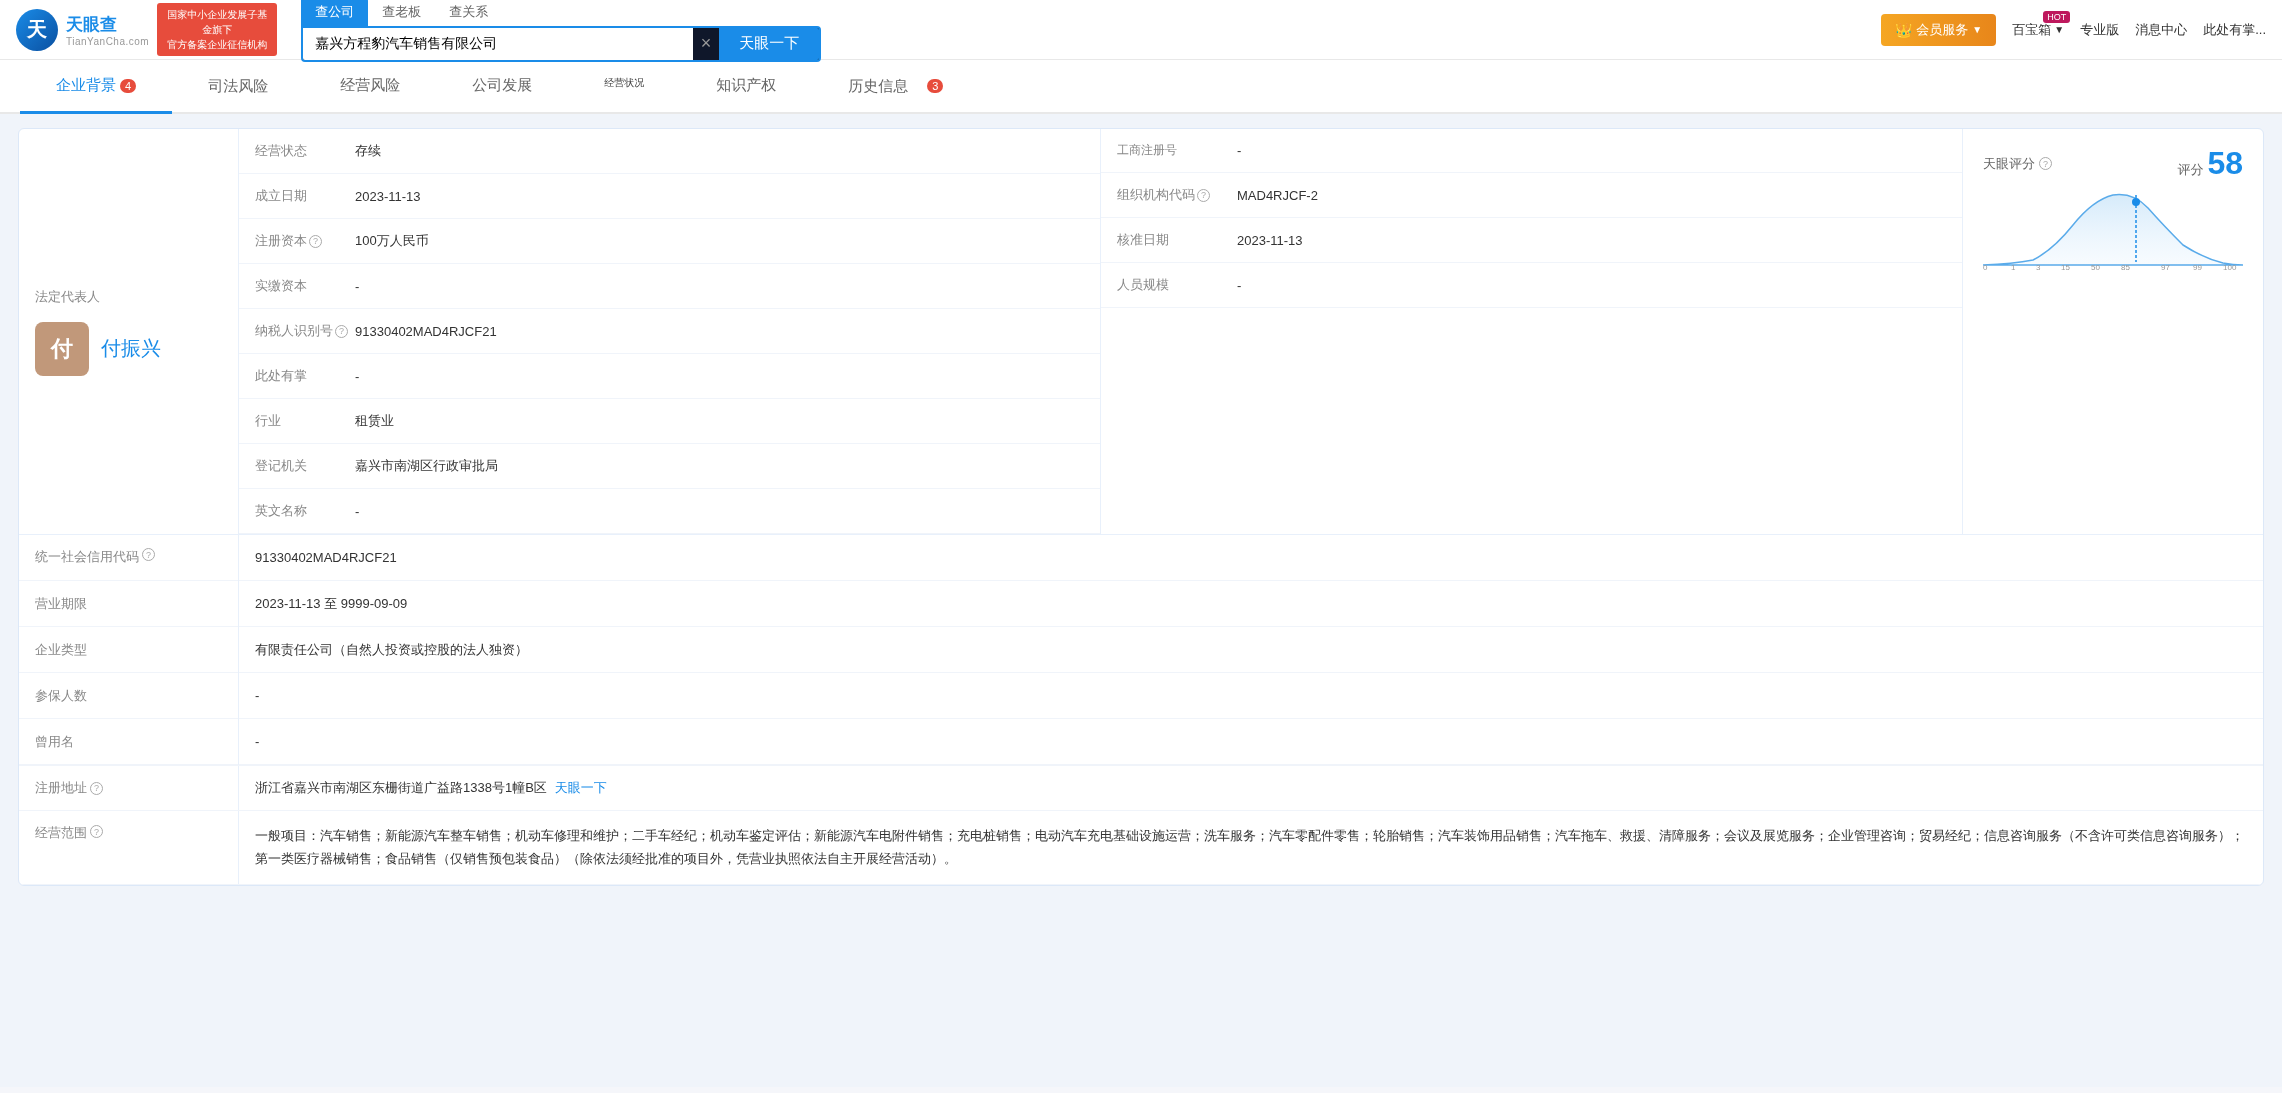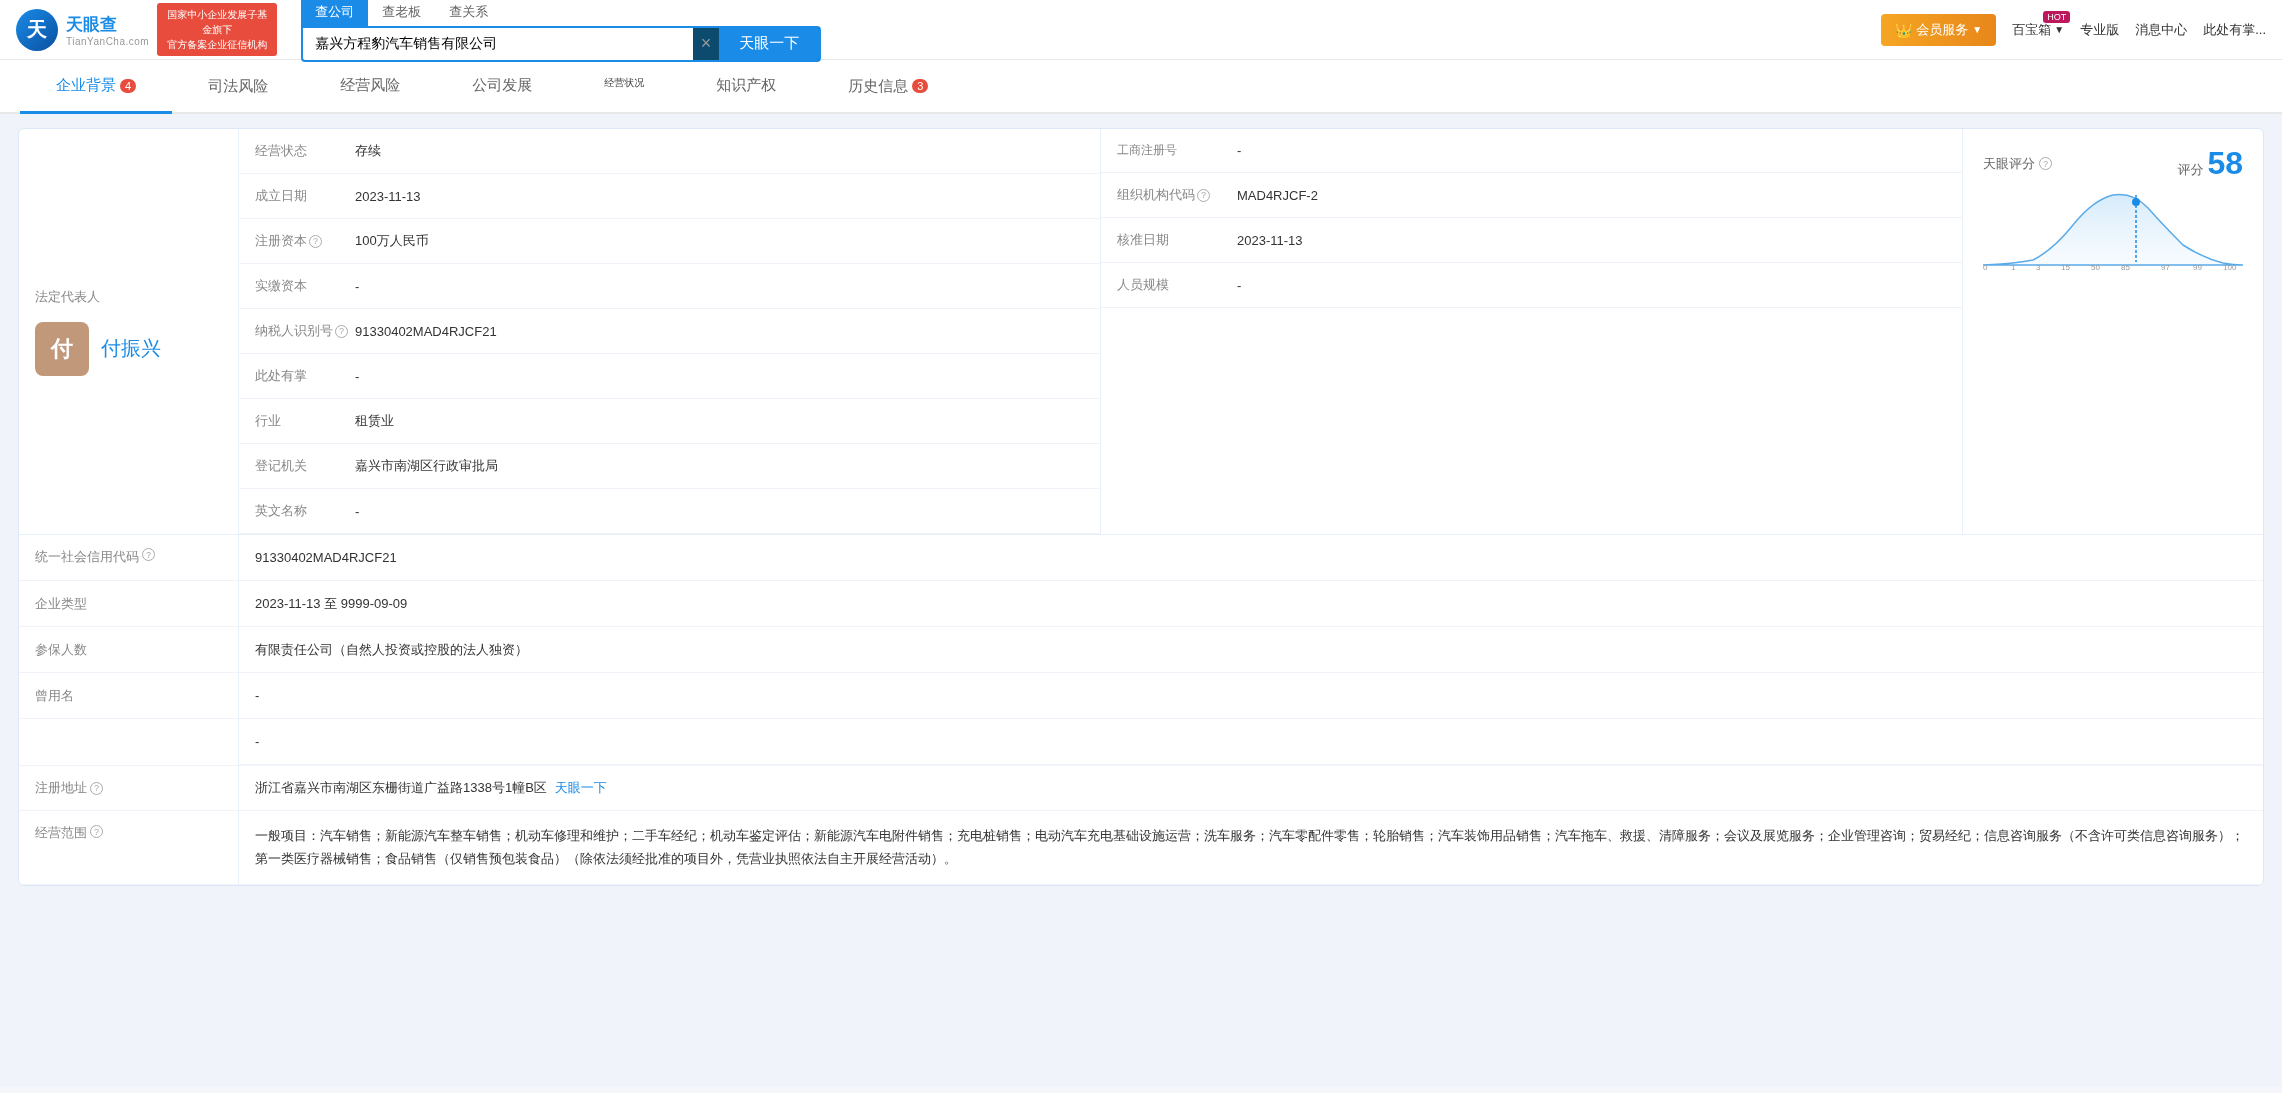--- a/index.html
+++ b/index.html
@@ -20,21 +20,21 @@
       <div>官方备案企业征信机构</div>
     </div>
   </div>
 
   <div style="display:flex; flex-direction:column; gap:0; margin-left:12px; flex:1; max-width:520px;">
     <div style="display:flex; gap:0; margin-bottom:0;">
       <div style="padding:5px 14px; font-size:13px; color:#fff; background:#1a8ce8; border-radius:3px 3px 0 0; cursor:pointer;">查公司</div>
       <div style="padding:5px 14px; font-size:13px; color:#666; cursor:pointer;">查老板</div>
       <div style="padding:5px 14px; font-size:13px; color:#666; cursor:pointer;">查关系</div>
     </div>
-    <div style="display:flex; border:2px solid #1a8ce8; border-radius:0 4px 4px 4px; overflow:hidden; background:#0c4a6e;">
+    <div style="display:flex; border:2px solid #1a8ce8; border-radius:0 4px 4px 4px; overflow:hidden; background:#0f172a;">
       <input style="flex: 1 1 0%; border: none; outline: none; padding: 8px 12px; font-size: 14px;" value="嘉兴方程豹汽车销售有限公司">
       <span style="display:flex; align-items:center; padding:0 8px; color:#999; cursor:pointer; font-size:18px;">×</span>
       <button style="background:#1a8ce8; color:white; border:none; padding:0 20px; font-size:15px; cursor:pointer; font-weight:500; white-space:nowrap;">天眼一下</button>
     </div>
   </div>
 
   <div style="display:flex; align-items:center; gap:16px; margin-left:auto;">
     <div style="background:linear-gradient(90deg,#f5a623,#e8861a); color:white; padding:7px 14px; border-radius:4px; font-size:13px; cursor:pointer; display:flex; align-items:center; gap:4px;">
       <span style="font-size:14px;">👑</span>
       <span>会员服务</span>
@@ -64,21 +64,21 @@
   </div>
   <div style="padding:16px 36px; font-size:15px; color:#666; cursor:pointer;font-family:Liberation Mono, monospace;">
     <span>公司发展</span>
   </div>
   <div style="padding:16px 36px; font-size:10px; color:#404040; cursor:pointer;">
     <span>经营状况</span>
   </div>
   <div style="padding:16px 36px; font-size:15px; color:#666; cursor:pointer;">
     <span>知识产权</span>
   </div>
-  <div style="padding:16px 36px; font-size:15px; color:#666; cursor:pointer; display:flex; align-items:center; gap:4px;">
+  <div style="padding:16px 36px; font-size:15px; color:#666; cursor:pointer; display:flex; align-items:center; gap:19px;">
     <span>历史信息</span>
     <span style="background:#e74c3c; color:white; font-size:11px; padding:1px 5px; border-radius:10px;">3</span>
   </div>
 </div>
 
 <div style="padding:14px 18px; background:#f0f4fa; min-height:calc(100vh - 120px);">
   <div style="background:#fff; border:1px solid #dce8f8; border-radius:6px; overflow:hidden;">
 
     <div style="display:grid; grid-template-columns:220px 1fr 1fr 300px; border-bottom:1px solid #e8f0fb;">
 
@@ -200,20 +200,23 @@
     </div>
 
     <div style="display:grid; grid-template-columns:220px 1fr;">
 
       <div style="border-right:1px solid #e8f0fb;">
         <div style="padding:13px 16px; border-bottom:1px solid #f0f4fa; color:#888; font-size:13px; display:flex; align-items:flex-start; gap:3px; min-height:46px;">
           <span>统一社会信用代码</span>
           <span style="display:inline-flex; align-items:center; justify-content:center; width:13px; height:13px; border-radius:50%; border:1px solid #aaa; color:#aaa; font-size:9px; cursor:pointer;">?</span>
         </div>
         <div style="padding:13px 16px; border-bottom:1px solid #f0f4fa; color:#888; font-size:13px; min-height:46px; display:flex; align-items:center;">
+          <span>营业期限</span>
+        </div>
+        <div style="padding:13px 16px; border-bottom:1px solid #f0f4fa; color:#888; font-size:13px; min-height:46px; display:flex; align-items:center;">
           <span>企业类型</span>
         </div>
         <div style="padding:13px 16px; border-bottom:1px solid #f0f4fa; color:#888; font-size:13px; min-height:46px; display:flex; align-items:center;">
           <span>参保人数</span>
         </div>
         <div style="padding:13px 16px; border-bottom:1px solid #f0f4fa; color:#888; font-size:13px; min-height:46px; display:flex; align-items:center;">
           <span>曾用名</span>
         </div>
       </div>
 

